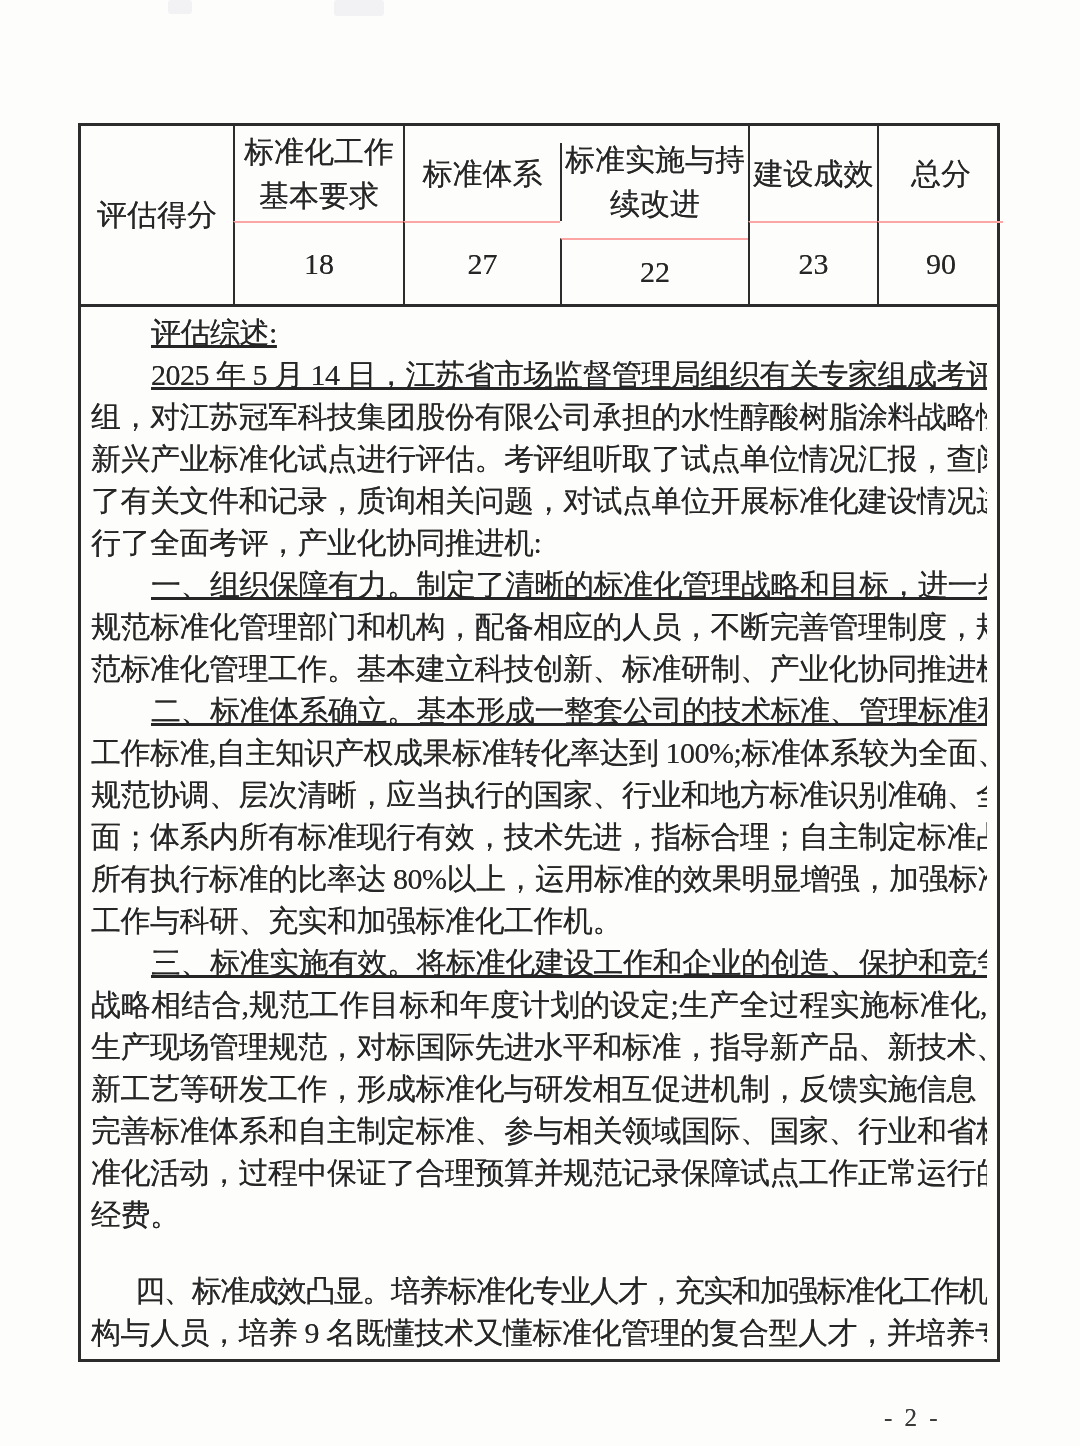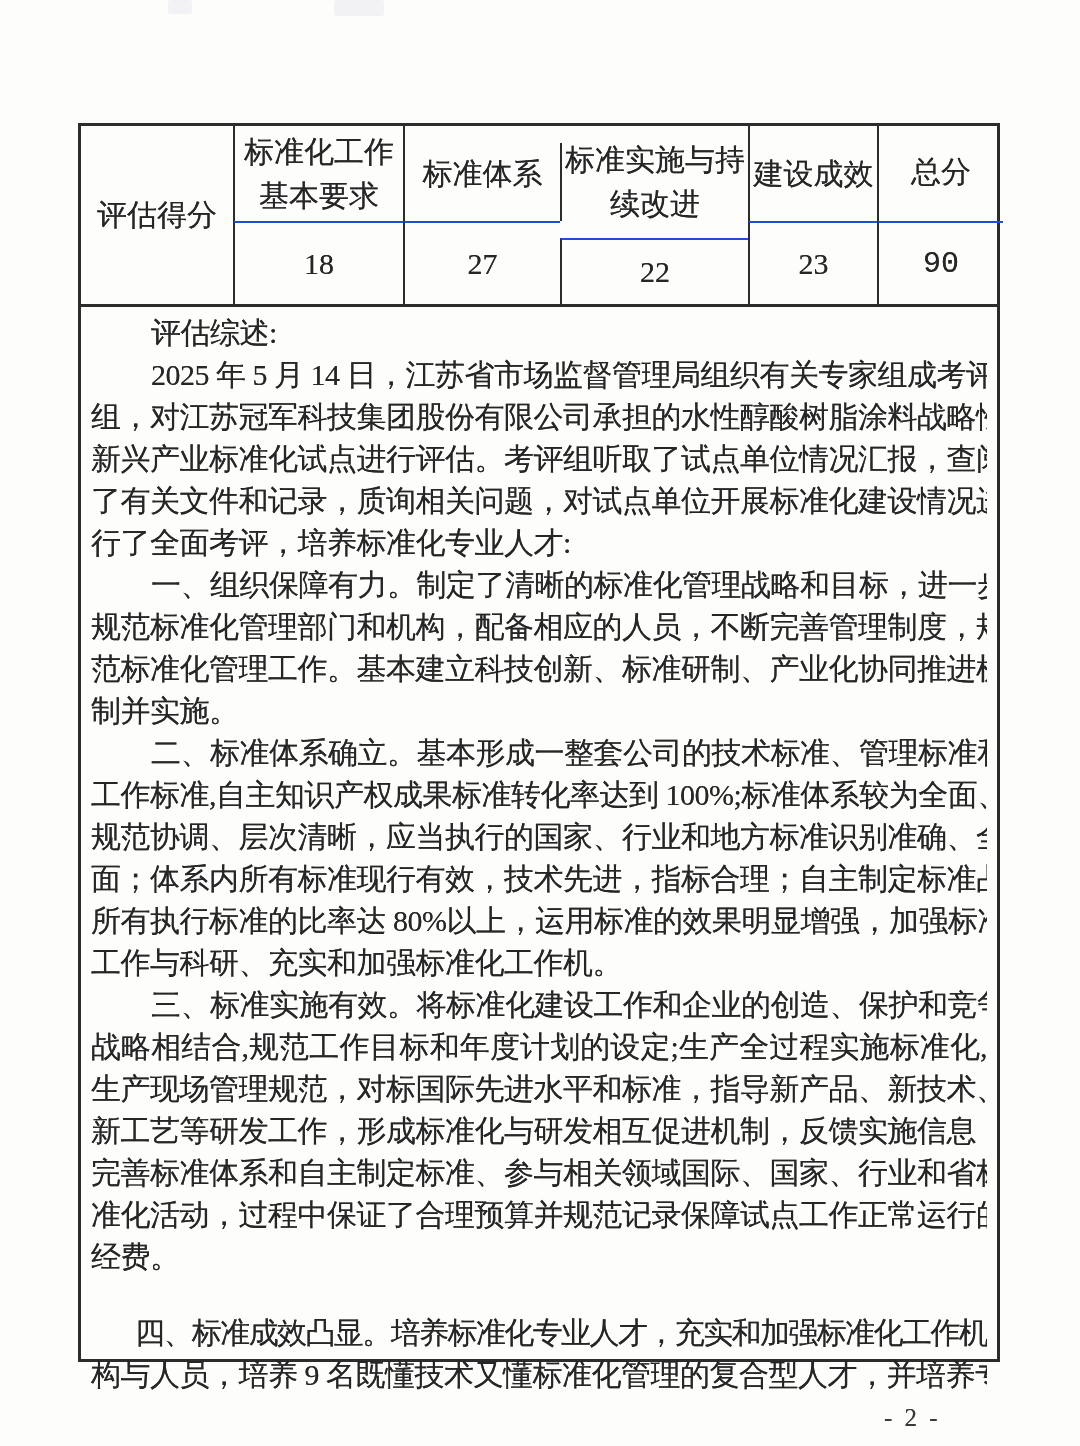--- a/index.html
+++ b/index.html
@@ -30,26 +30,26 @@
     box-sizing:border-box;
     display:flex;align-items:center;justify-content:center;
     text-align:center;
     font-size:30px;
     line-height:44px;
     white-space:pre-line;
     text-shadow:0 0 .6px rgba(35,35,35,.75);
   }
   .rowlabel{grid-column:1;grid-row:1 / span 2;}
   .h{grid-row:1;border-left:2px solid #2c2c2c;}
-  .v{grid-row:2;border-left:2px solid #2c2c2c;border-top:2px solid #1d4ed8;font-size:29px;}
+  .v{grid-row:2;border-left:2px solid #2c2c2c;border-top:2px solid #fca5a5;font-size:29px;}
   .h.c1,.v.c1{grid-column:2;}
   .h.c2,.v.c2{grid-column:3;}
   .h.c3,.v.c3{grid-column:4;margin-top:17px;}
   .h.c4,.v.c4{grid-column:5;text-align:center;}
-  .h.c5,.v.c5{grid-column:6;font-family:Liberation Mono, monospace;}
+  .h.c5,.v.c5{grid-column:6;}
 
   
   .summary-box{
     position:absolute;left:78px;top:307px;
     width:922px;height:1055px;
     box-sizing:border-box;
     border:3px solid #2c2c2c;
     border-top:none;
     padding:5px 10px 0 10px;
   }
@@ -57,21 +57,21 @@
     height:42px;line-height:42px;
     font-size:30px;
     letter-spacing:-0.5px;
     text-align:justify;
     text-align-last:justify;
     overflow:hidden;
     white-space:nowrap;
     text-shadow:0 0 .6px rgba(35,35,35,.7);
   }
   .line.endline{text-align-last:left;}
-  .line.ind{padding-left:60px;}
+  .line.ind{padding-left:60px;text-decoration:underline;}
   .line.ind-half{padding-left:44px;}
   .line.tight{letter-spacing:-1.8px;margin-top:34px;}
 
   .page-number{
     position:absolute;left:884px;top:1404px;
     font-size:25px;color:#3a3a3a;
     letter-spacing:3px;
     text-shadow:0 0 .5px rgba(40,40,40,.7);
   }
 </style>
@@ -101,25 +101,24 @@
     <div class="cell v c5">90</div>
   </div>
 
   <div class="summary-box">
     <div>
         <div class="line ind endline">评估综述:</div>
         <div class="line ind">2025 年 5 月 14 日，江苏省市场监督管理局组织有关专家组成考评</div>
         <div class="line">组，对江苏冠军科技集团股份有限公司承担的水性醇酸树脂涂料战略性</div>
         <div class="line">新兴产业标准化试点进行评估。考评组听取了试点单位情况汇报，查阅</div>
         <div class="line">了有关文件和记录，质询相关问题，对试点单位开展标准化建设情况进</div>
-        <div class="line endline">行了全面考评，培养标准化专业人才:</div>
+        <div class="line endline">行了全面考评，产业化协同推进机:</div>
         <div class="line ind">一、组织保障有力。制定了清晰的标准化管理战略和目标，进一步</div>
         <div class="line">规范标准化管理部门和机构，配备相应的人员，不断完善管理制度，规</div>
         <div class="line">范标准化管理工作。基本建立科技创新、标准研制、产业化协同推进机</div>
-        <div class="line endline">制并实施。</div>
         <div class="line ind">二、标准体系确立。基本形成一整套公司的技术标准、管理标准和</div>
         <div class="line">工作标准,自主知识产权成果标准转化率达到 100%;标准体系较为全面、</div>
         <div class="line">规范协调、层次清晰，应当执行的国家、行业和地方标准识别准确、全</div>
         <div class="line">面；体系内所有标准现行有效，技术先进，指标合理；自主制定标准占</div>
         <div class="line">所有执行标准的比率达 80%以上，运用标准的效果明显增强，加强标准</div>
         <div class="line endline">工作与科研、充实和加强标准化工作机。</div>
         <div class="line ind">三、标准实施有效。将标准化建设工作和企业的创造、保护和竞争</div>
         <div class="line">战略相结合,规范工作目标和年度计划的设定;生产全过程实施标准化,</div>
         <div class="line">生产现场管理规范，对标国际先进水平和标准，指导新产品、新技术、</div>
         <div class="line">新工艺等研发工作，形成标准化与研发相互促进机制，反馈实施信息，</div>

